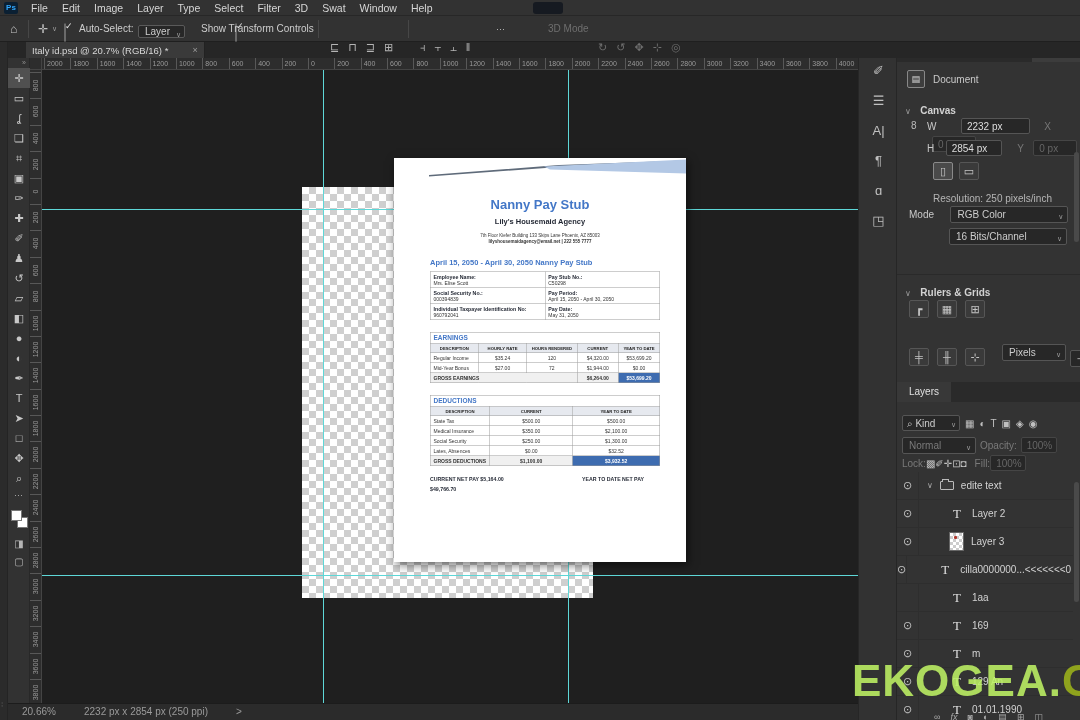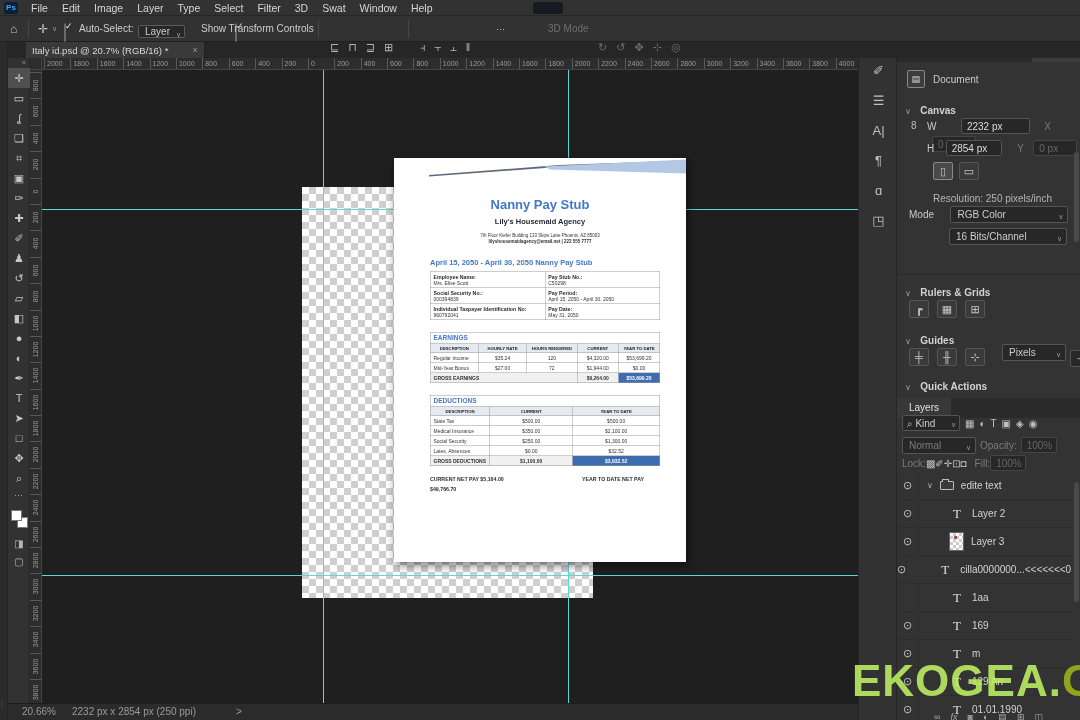--- a/index.html
+++ b/index.html
@@ -88,21 +88,21 @@
   .netrow{margin:20px 0 0 72px;width:460px;position:relative}
   .net-l{font-size:10.5px;font-weight:bold;color:#1f2430}
   .net-v{font-size:10.5px;font-weight:bold;color:#1f2430;margin-top:8px}
   .net-r{position:absolute;right:32px;top:0;font-size:10.5px;font-weight:bold;color:#1f2430}
   .ribbon{display:block}
 
   
   .statusbar{position:absolute;left:8px;top:703px;width:850px;height:17px;background:#2b2b2b;border-top:1px solid #1c1c1c;z-index:22}
   .statusbar span{font-size:10px;color:#9a9a9a;line-height:16px}
   .sb-zoom{position:absolute;left:14px}
-  .sb-dims{position:absolute;left:64px}
+  .sb-dims{position:absolute;left:76px}
   .sb-arrow{position:absolute;left:228px;color:#777}
   .corner-grip{position:absolute;left:1px;top:700px;color:#555;font-size:8px;z-index:23}
 
   
   .dock{position:absolute;left:858px;top:42px;width:39px;height:678px;background:#323232;border-left:1px solid #262626;border-right:1px solid #262626;z-index:25}
   .dock-collapse{display:block;text-align:right;color:#8f8f8f;font-size:7px;padding:2px 4px}
   .dockicon{width:39px;height:26px;display:flex;align-items:center;justify-content:center;font-size:13px;color:#c0c0c0;margin-top:4px}
 
   
   .rightpanel{position:absolute;left:897px;top:42px;width:183px;height:678px;background:#333;z-index:24}
@@ -118,21 +118,21 @@
   .well{background:#272727;border:1px solid #555;border-radius:2px;height:16px;font-size:10px;color:#ddd;line-height:15px;padding:0 5px;display:inline-block}
   .well.gray{color:#666;border-color:#454545}
   .pselect{background:#272727;border:1px solid #555;border-radius:2px;height:17px;font-size:10px;color:#ccc;line-height:16px;padding:0 16px 0 6px;position:relative;display:inline-block}
   .pselect:after{content:"∨";position:absolute;right:4px;top:2px;font-size:7px;color:#999}
   .sqbtn{width:20px;height:18px;background:#3a3a3a;border:1px solid #565656;border-radius:2px;display:inline-flex;align-items:center;justify-content:center;font-size:11px;color:#c5c5c5}
   .sqbtn.selected{background:#4a4a4a;border-color:#8a8a8a}
   .pdivider{position:absolute;left:0;width:183px;height:1px;background:#2a2a2a}
   .pscroll{position:absolute;right:1px;width:5px;background:#4a4a4a;border-radius:3px}
 
   
-  .ltabrow{position:absolute;left:0;top:356px;width:183px;height:20px;background:#2a2a2a}
+  .ltabrow{position:absolute;left:0;top:340px;width:183px;height:20px;background:#2a2a2a}
   .ltab{position:absolute;left:0;top:0;height:20px;background:#383838;padding:0 12px;font-size:10px;color:#e0e0e0;line-height:20px}
   .lfilter{position:absolute;left:0;top:370px;width:183px;height:22px;display:flex;align-items:center;gap:5px;padding:0 5px}
   .kindbox{background:#272727;border:1px solid #555;border-radius:2px;height:16px;font-size:10px;color:#ccc;line-height:15px;padding:0 14px 0 4px;position:relative;width:58px}
   .kindbox:after{content:"∨";position:absolute;right:3px;top:1px;font-size:7px;color:#999}
   .fic{font-size:10px;color:#c0c0c0}
   .lblend{position:absolute;left:0;top:394px;width:183px;height:18px;padding:0 5px;display:flex;align-items:center;gap:4px}
   .llock{position:absolute;left:0;top:412px;width:183px;height:18px;padding:0 5px;display:flex;align-items:center;}
   .dim{color:#7a7a7a!important}
   .lrow{position:absolute;left:0;width:176px;height:28px;border-bottom:1px solid #2e2e2e;display:flex;align-items:center}
   .eyebox{width:22px;height:28px;border-right:1px solid #2e2e2e;display:flex;align-items:center;justify-content:center;font-size:11px;color:#c2c2c2}
@@ -655,24 +655,20 @@
       <span class="caret">∨</span>
       <span class="psec">Rulers &amp; Grids</span>
     </div>
     <div class="prow" style="top:258px;padding-left:12px;display:flex;gap:8px;align-items:center">
 
     <span class="sqbtn">┏</span>
         <span class="sqbtn">▦</span>
         <span class="sqbtn">⊞</span>
       </div>
     <span class="pselect abs" style="left:105px;top:300px;width:64px">Pixels</span>
-    <div class="prow" style="top:288px;padding-left:8px">
-      <span class="caret">∨</span>
-      <span class="psec">Guides</span>
-    </div>
     <div class="prow" style="top:306px;padding-left:12px;display:flex;gap:8px;align-items:center">
 
     <span class="sqbtn">╪</span>
         <span class="sqbtn">╫</span>
         <span class="sqbtn">⊹</span>
       </div>
     
     <div class="prow" style="top:334px;padding-left:8px">
       <span class="caret">∨</span>
       <span class="psec">Quick Actions</span>

